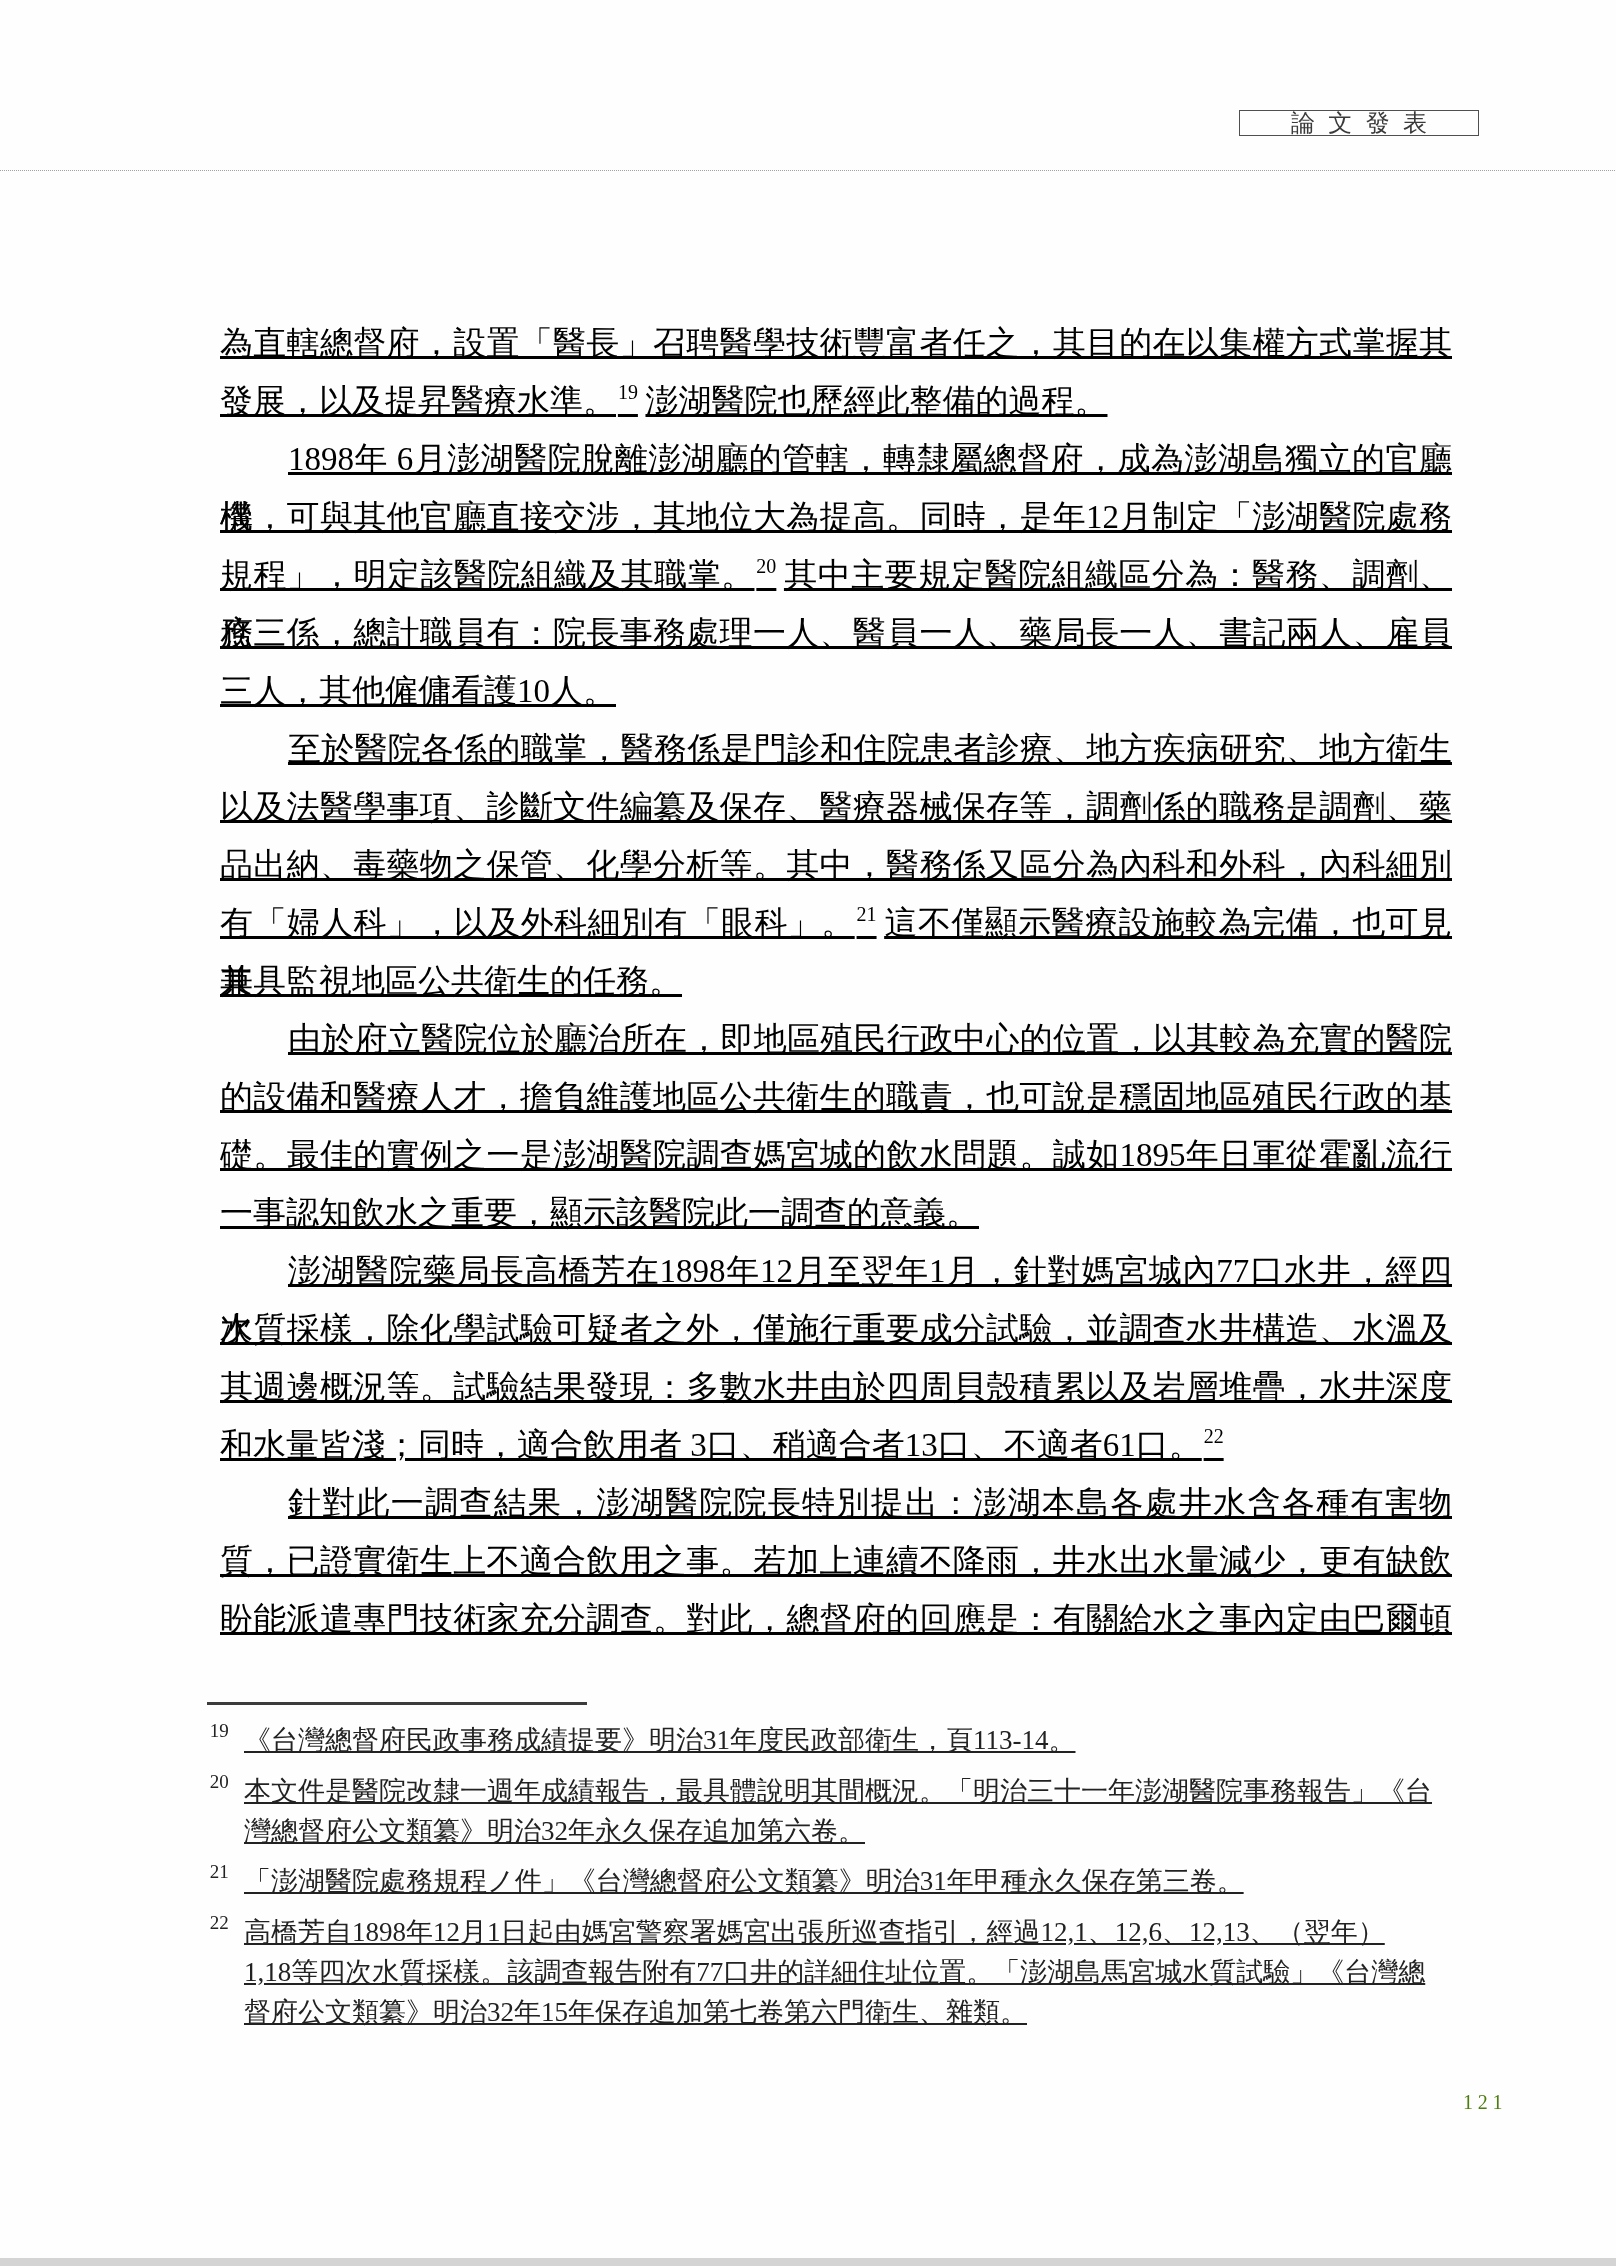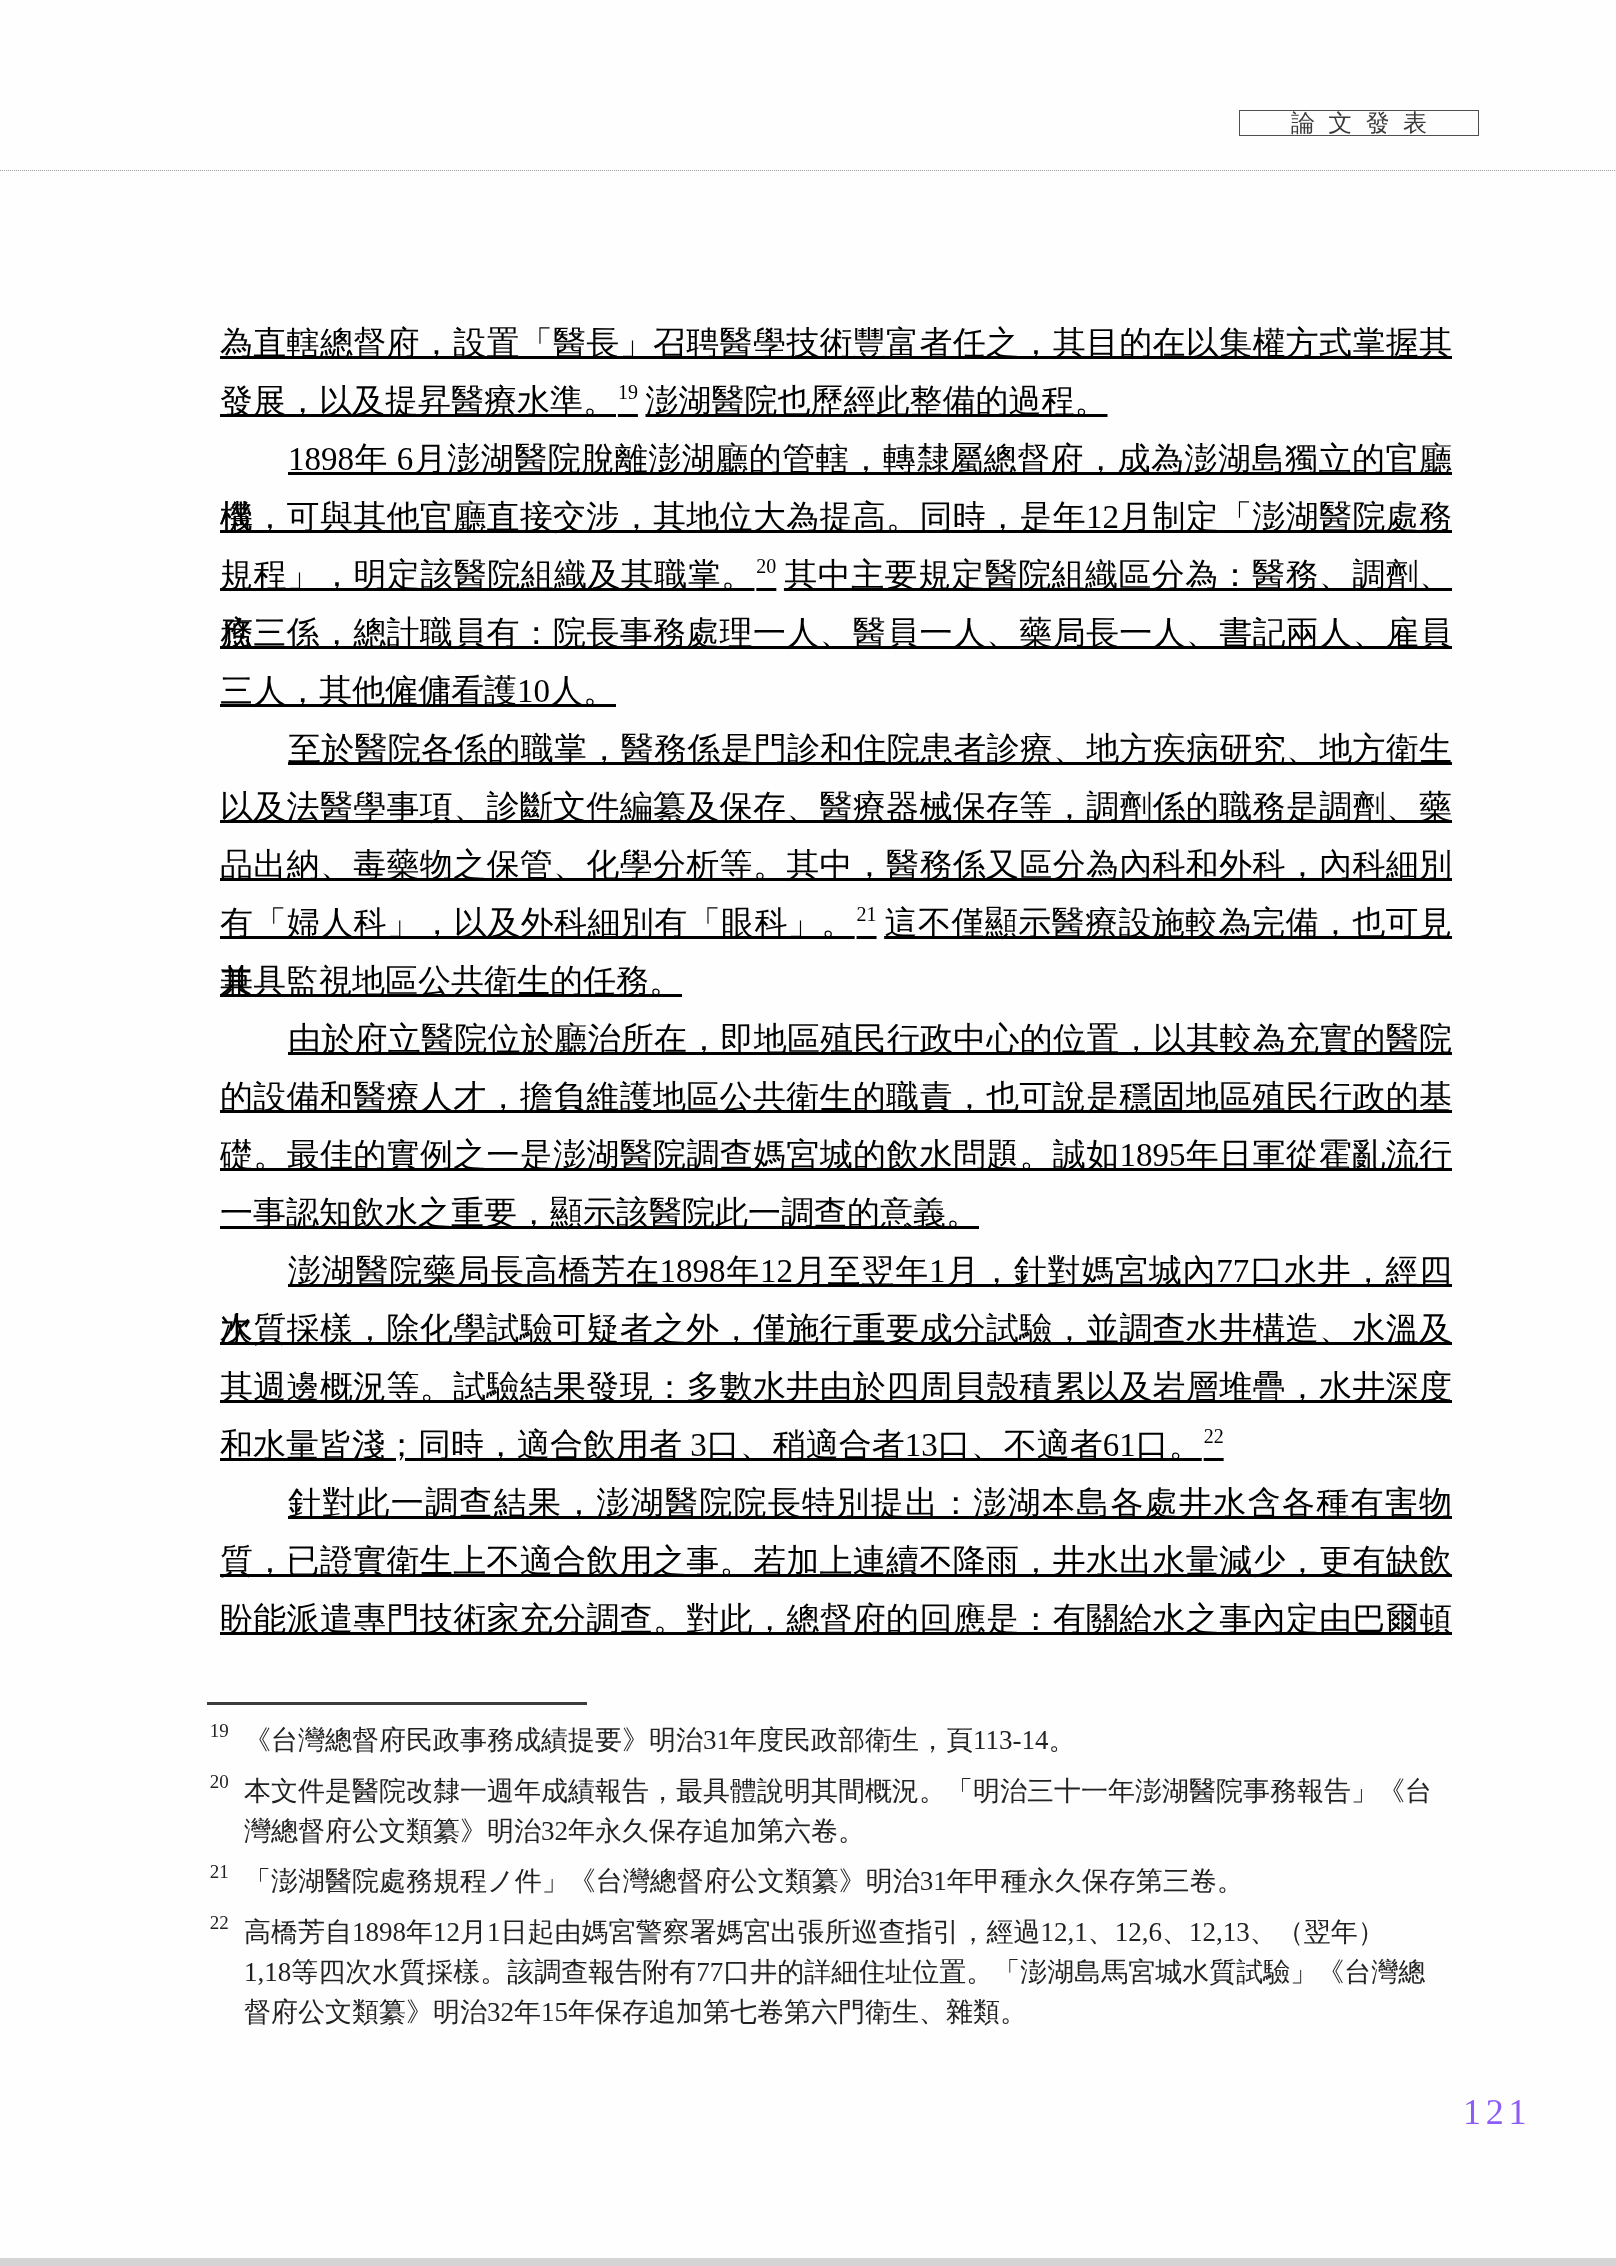--- a/index.html
+++ b/index.html
@@ -73,28 +73,28 @@
     color: #222222;
   }
   .footnote { position: relative; padding-left: 40px; margin-bottom: 10.5px; }
   .fn-num {
     position: absolute;
     left: 5.7px;
     top: -8.6px;
     font-size: 19px;
     color: #222222;
   }
-  .fn-line { min-height: 40px; }
+  .fn-line { min-height: 40px; text-decoration: underline; }
   .page-number {
     position: absolute;
     left: 1463px;
     top: 2091px;
-    font-size: 36px;
+    font-size: 20px;
     letter-spacing: 4.8px;
-    color: #8b5cf6;
+    color: #4d7c0f;
   }
   .scan-edge {
     position: absolute;
     left: 0;
     bottom: 0;
     width: 100%;
     height: 7.6px;
     background: #d4d4d4;
   }
 </style>

